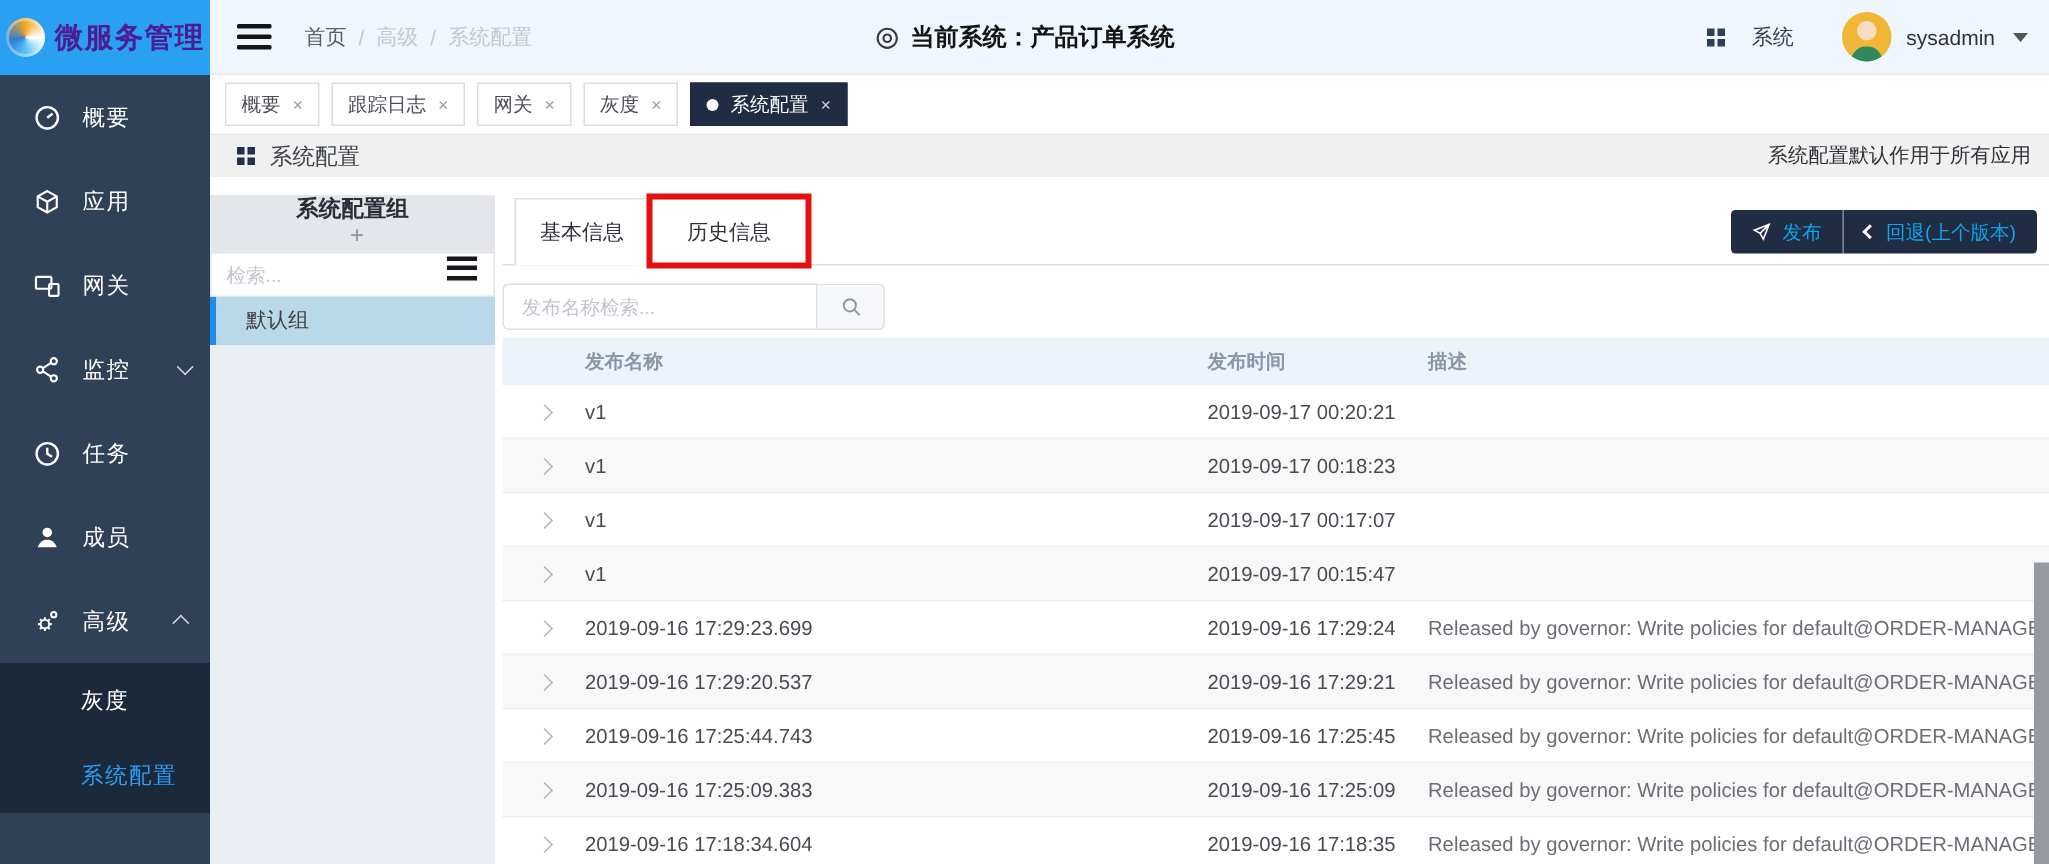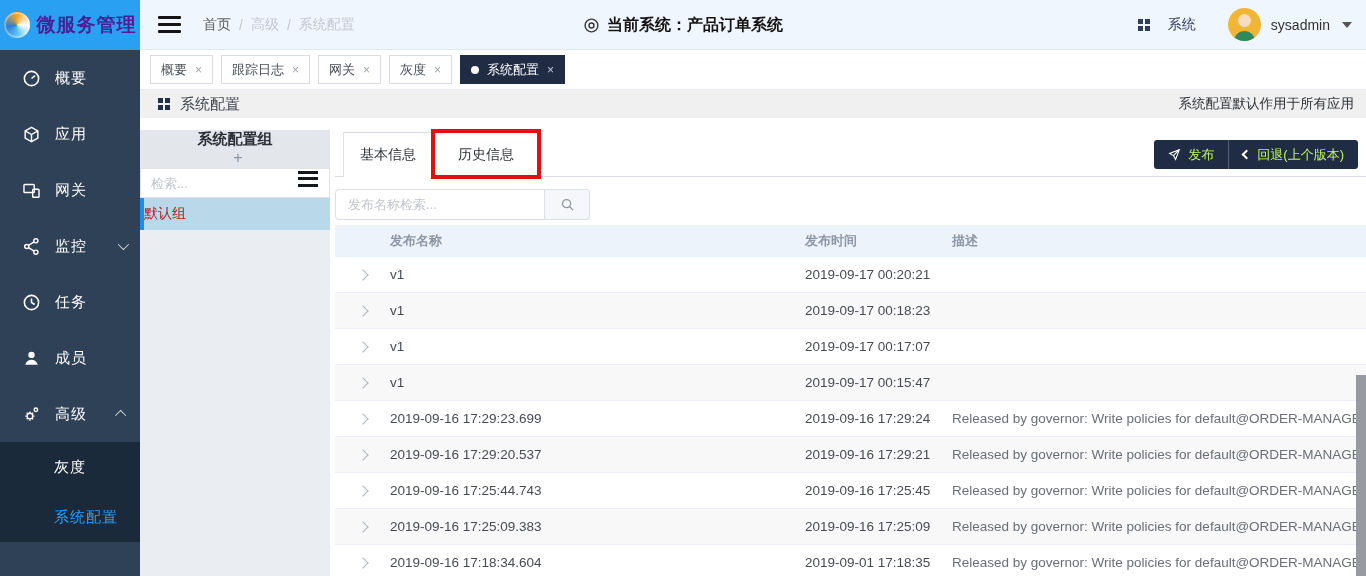--- a/index.html
+++ b/index.html
@@ -57,32 +57,32 @@
   
   .gpanel { position:absolute; left:140px; top:130px; width:190px; height:446px; background:#eaedf1; }
   .gp-head { height:38px; background:#e3e7ec; display:flex; align-items:center; padding:0 12px;flex-direction:column; }
   .gp-title { font-size:15px; font-weight:700; color:#2b2f35; }
   .gp-add { font-size:16px; color:#8a94a3; margin-left:6px; cursor:pointer; }
   .gp-burger { margin-left:auto; width:20px; cursor:pointer; }
   .gp-burger i { display:block; height:3px; background:#15181c; margin:3.5px 0; }
   .gp-search { height:30px; background:#fff; border:1px solid #e0e4e9; display:flex; align-items:center; padding:0 10px; }
   .gp-search input { border:none; outline:none; flex:1; font-size:13px; color:#333; background:transparent; font-family:inherit; }
   .gp-search input::placeholder { color:#c0c4cc; }
-  .gp-item { height:32px; background:#b9d8ea; border-left:4px solid #1f8ceb; display:flex; align-items:center; font-size:14px; color:#b91c1c; cursor:pointer; }
+  .gp-item { height:32px; background:#b9d8ea; border-left:4px solid #1f8ceb; display:flex; align-items:center; padding-left:20px; font-size:14px; color:#404040; cursor:pointer; }
 
   
   .main { position:absolute; left:335px; top:118px; width:1031px; height:458px; background:#fff; }
   .main-tabs { position:absolute; left:0; top:14px; width:100%; height:45px; border-bottom:1px solid #dcdfe6; display:flex; padding-left:8px; }
   .mtab { height:45px; display:flex; align-items:center; justify-content:center; border:1px solid #dcdfe6; border-bottom:none; background:#fff; font-size:14px; color:#2f3338; cursor:pointer; }
   .mtab-basic { width:90px; }
   .mtab-history { width:106px; margin-left:0; }
   .annotation { position:absolute; left:96px; top:-3px; width:110px; height:50px; border:4px solid #e60f0f; z-index:40; pointer-events:none; }
 
   .btn-group { position:absolute; right:8px; top:22px; display:flex; }
-  .dbtn { height:29px; background:#1f2c44; color:#bef264; font-size:13px; display:flex; align-items:center; gap:7px; cursor:pointer; padding:0 14px; font-family:inherit; border:none; }
+  .dbtn { height:29px; background:#1f2c44; color:#0ea5e9; font-size:13px; display:flex; align-items:center; gap:7px; cursor:pointer; padding:0 14px; font-family:inherit; border:none; }
   .dbtn-publish { border-radius:3px 0 0 3px; border-right:1px solid #56617a; }
   .dbtn-rollback { border-radius:0 3px 3px 0; }
   .chev-left { width:7px; height:7px; border-left:2px solid #fff; border-bottom:2px solid #fff; transform:rotate(45deg); }
 
   .search-row { position:absolute; left:0; top:71px; display:flex; }
   .search-row input { width:210px; height:31px; border:1px solid #dcdfe6; border-radius:4px 0 0 4px; padding:12px 12px; font-size:13px; color:#333; outline:none; font-family:inherit; }
   .search-row input::placeholder { color:#c0c4cc; }
   .search-btn { width:45px; height:31px; background:#f5f7fa; border:1px solid #dcdfe6; border-left:none; border-radius:0 4px 4px 0; display:flex; align-items:center; justify-content:center; cursor:pointer; }
 
   .table { position:absolute; left:0; top:107px; width:1031px; }
@@ -363,21 +363,21 @@
           </span>
         <span class="cell-name">2019-09-16 17:25:09.383</span>
         <span class="cell-time">2019-09-16 17:25:09</span>
         <span class="cell-desc">Released by governor: Write policies for default@ORDER-MANAGE</span>
       </div>
       <div class="trow tbody-row">
         <span class="chev-cell">
             <span class="chev-right"></span>
           </span>
         <span class="cell-name">2019-09-16 17:18:34.604</span>
-        <span class="cell-time">2019-09-01 17:18:35</span>
+        <span class="cell-time">2019-09-16 17:18:35</span>
         <span class="cell-desc">Released by governor: Write policies for default@ORDER-MANAGE</span>
       </div>
     </div>
 
     <div class="scrollbar">
       <div class="scroll-thumb"></div>
     </div>
   </div>
 
 </div>

